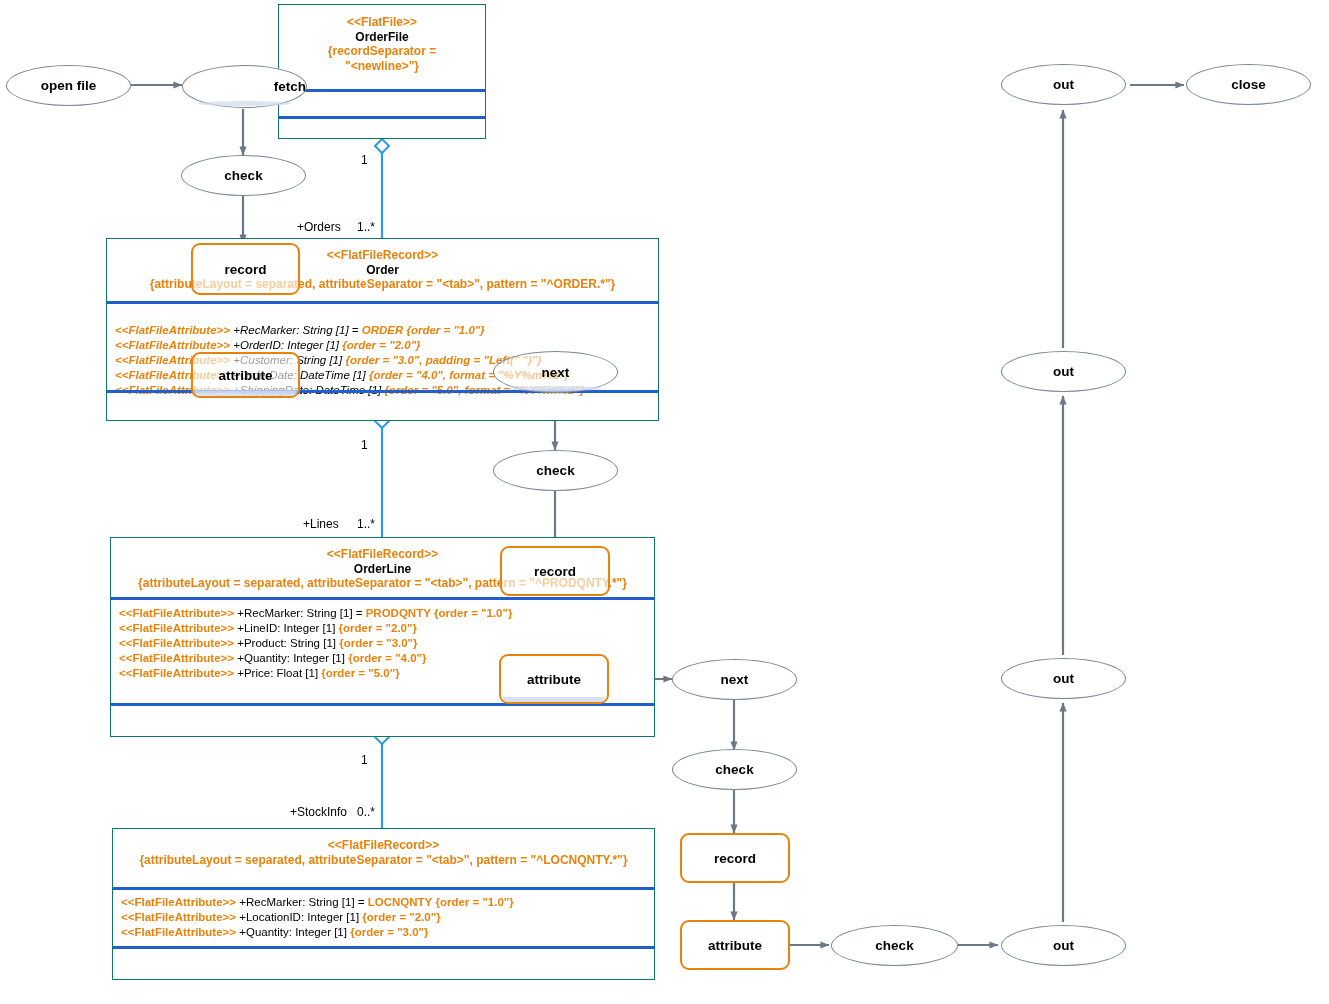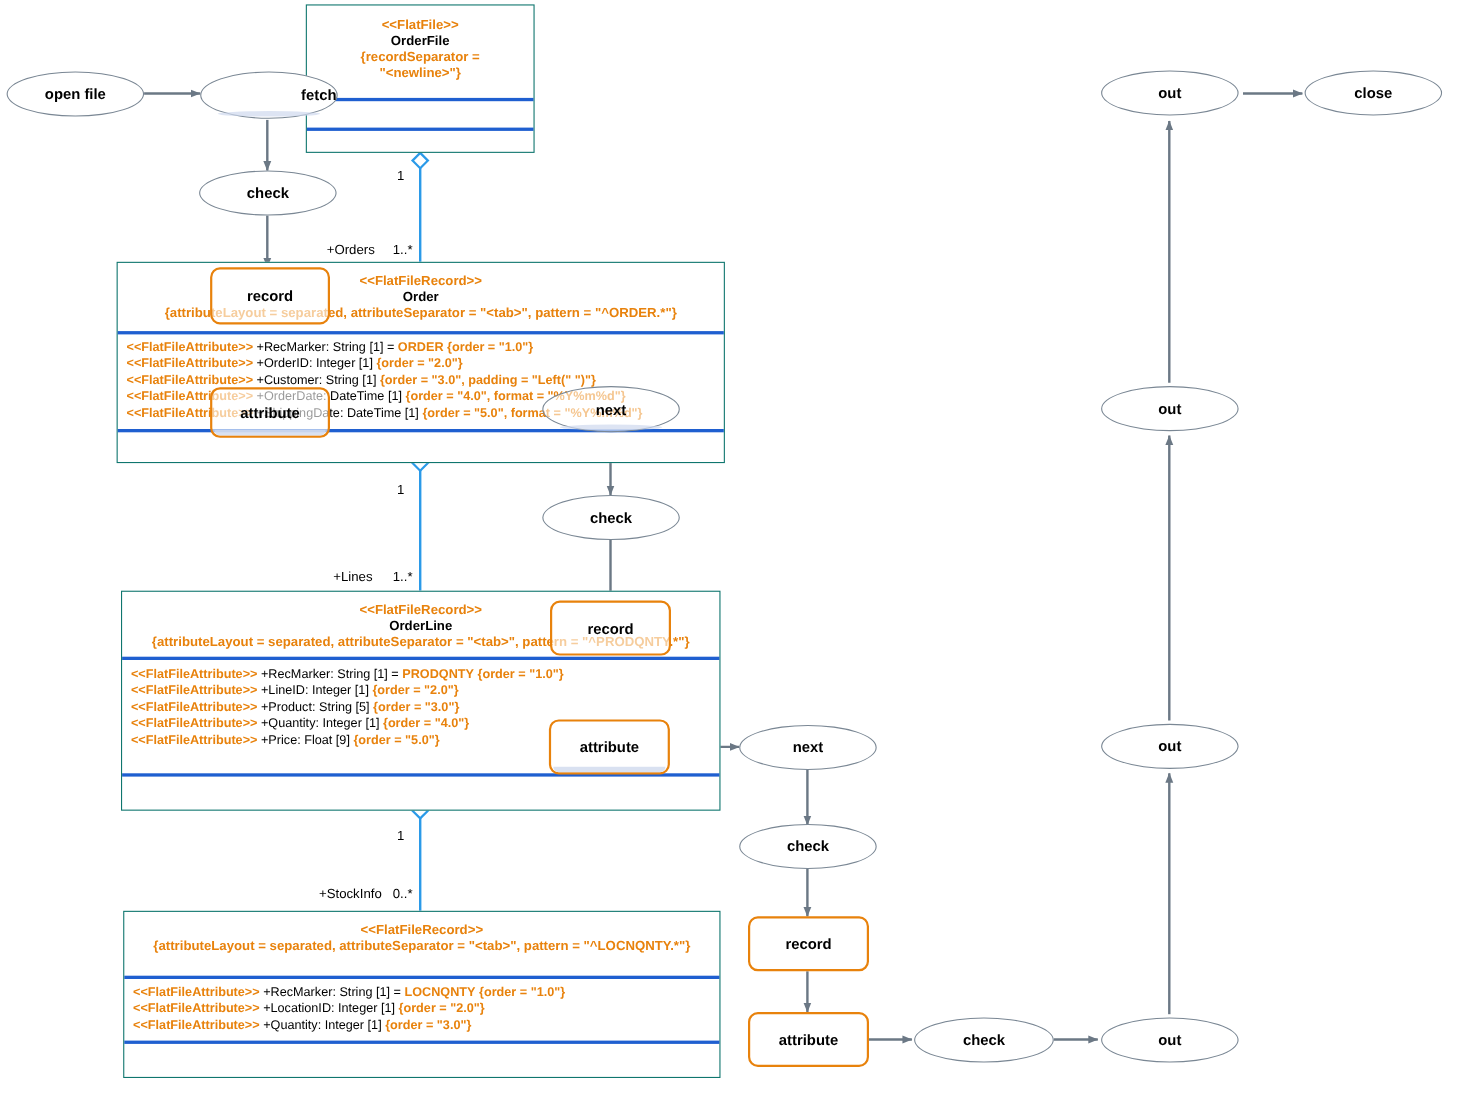--- a/index.html
+++ b/index.html
@@ -161,21 +161,21 @@
     <div class="uml-sep" style="top:111px;"></div>
   </div>
 
   <div class="umlbox" style="left:106px;top:238px;width:553px;height:183px;">
     <div class="cmp-head" style="top:9px;">
       <div class="stereo">&lt;&lt;FlatFileRecord&gt;&gt;</div>
       <div class="cname">Order</div>
       <div class="props">{attributeLayout = separated, attributeSeparator = "&lt;tab&gt;", pattern = "^ORDER.*"}</div>
     </div>
     <div class="uml-sep" style="top:62px;"></div>
-    <div class="attrs" style="top:70px;">
+    <div class="attrs" style="top:84px;font-style:italic;">
       <div class="row">
         <span class="st">&lt;&lt;FlatFileAttribute&gt;&gt;</span>
         <span>+RecMarker: String [1] = </span><span class="val">ORDER</span>
         <span class="ord">{order = "1.0"}</span>
       </div>
       <div class="row">
         <span class="st">&lt;&lt;FlatFileAttribute&gt;&gt;</span>
         <span>+OrderID: Integer [1] </span><span class="val"></span>
         <span class="ord">{order = "2.0"}</span>
       </div>
@@ -211,31 +211,31 @@
         <span>+RecMarker: String [1] = </span><span class="val">PRODQNTY</span>
         <span class="ord">{order = "1.0"}</span>
       </div>
       <div class="row">
         <span class="st">&lt;&lt;FlatFileAttribute&gt;&gt;</span>
         <span>+LineID: Integer [1] </span><span class="val"></span>
         <span class="ord">{order = "2.0"}</span>
       </div>
       <div class="row">
         <span class="st">&lt;&lt;FlatFileAttribute&gt;&gt;</span>
-        <span>+Product: String [5] </span><span class="val"></span>
+        <span>+Product: String [1] </span><span class="val"></span>
         <span class="ord">{order = "3.0"}</span>
       </div>
       <div class="row">
         <span class="st">&lt;&lt;FlatFileAttribute&gt;&gt;</span>
         <span>+Quantity: Integer [1] </span><span class="val"></span>
         <span class="ord">{order = "4.0"}</span>
       </div>
       <div class="row">
         <span class="st">&lt;&lt;FlatFileAttribute&gt;&gt;</span>
-        <span>+Price: Float [9] </span><span class="val"></span>
+        <span>+Price: Float [1] </span><span class="val"></span>
         <span class="ord">{order = "5.0"}</span>
       </div>
     </div>
     <div class="uml-sep" style="top:165px;"></div>
   </div>
 
   <div class="umlbox" style="left:112px;top:828px;width:543px;height:152px;">
     <div class="cmp-head" style="top:9px;">
       <div class="stereo">&lt;&lt;FlatFileRecord&gt;&gt;</div>
       <div class="props">{attributeLayout = separated, attributeSeparator = "&lt;tab&gt;", pattern = "^LOCNQNTY.*"}</div>

